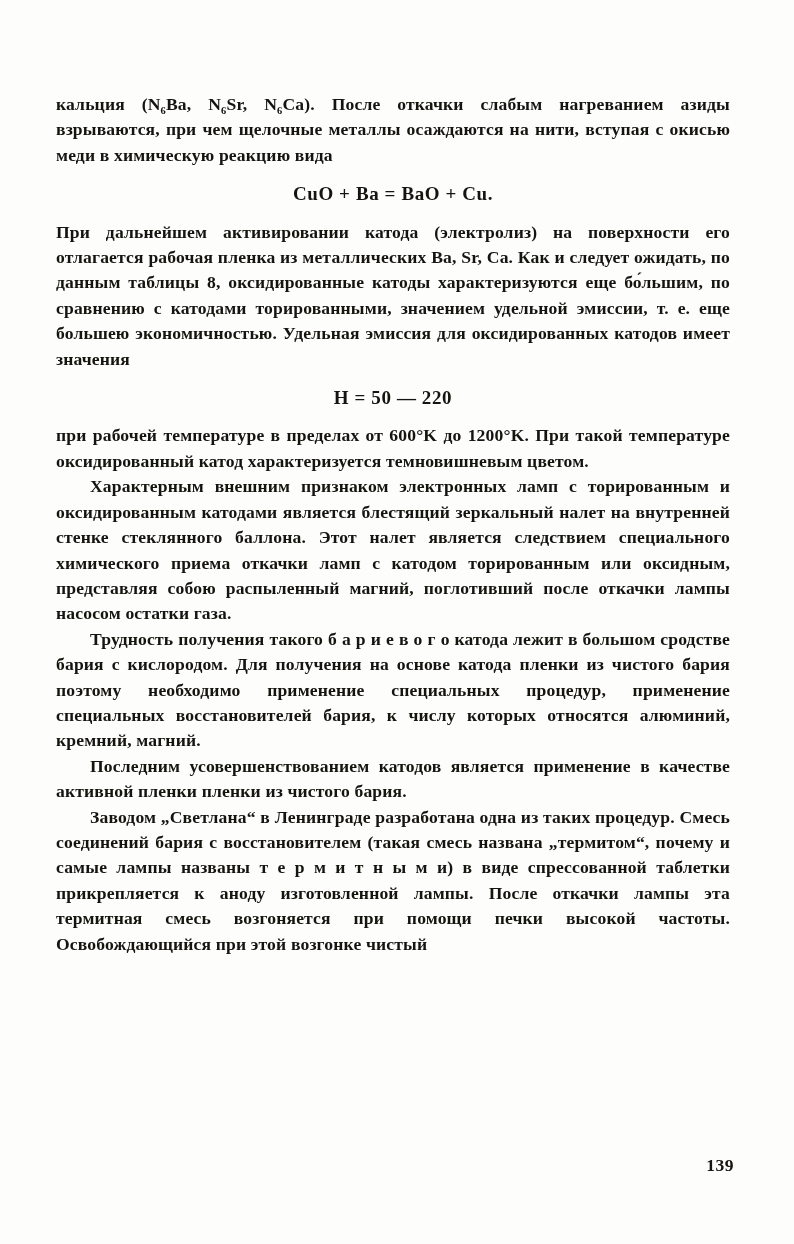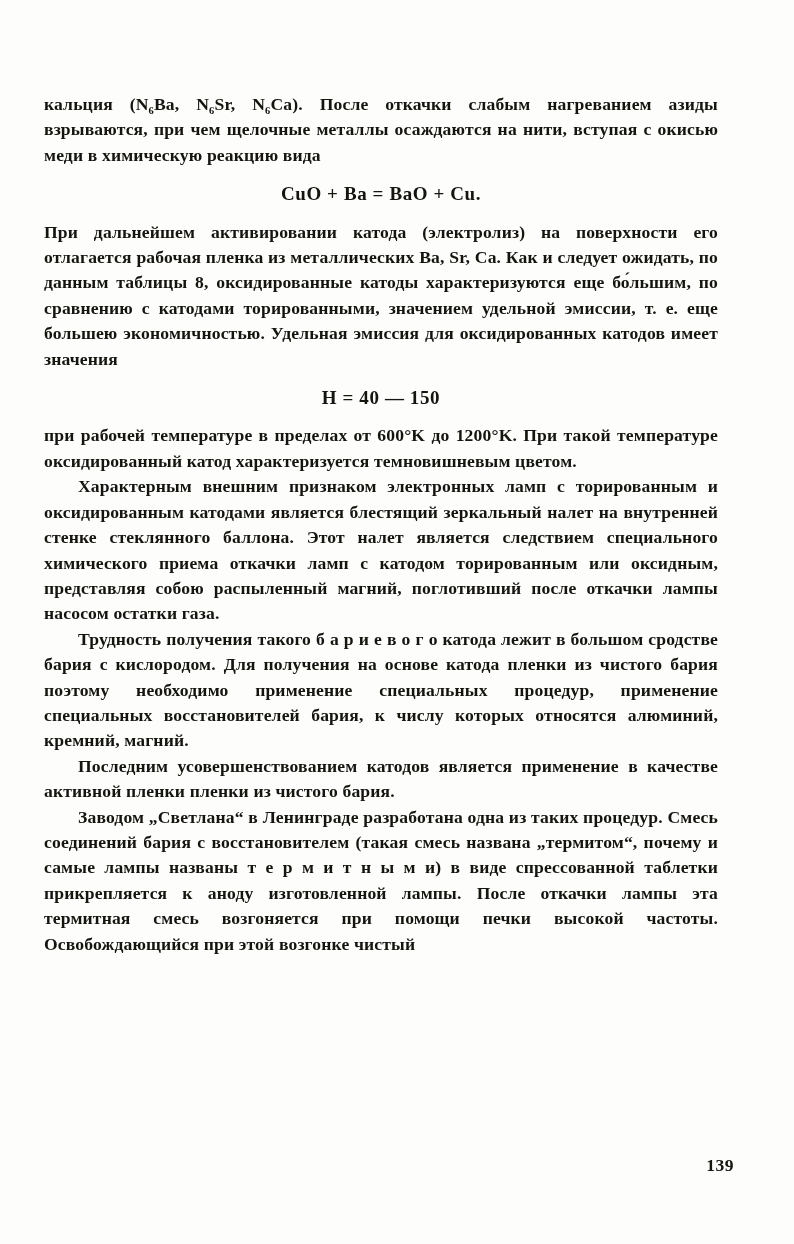--- a/index.html
+++ b/index.html
@@ -17,21 +17,21 @@
   .page {
     position: absolute;
     left: 0; top: 0;
     width: 794px;
     height: 1244px;
     background: #fdfdfb;
     overflow: hidden;
   }
   .content {
     position: absolute;
-    left: 44px;
+    left: 56px;
     top: 92px;
     width: 674px;
     font-family: Liberation Serif, serif;
   }
   p {
     margin: 0;
     font-size: 17.6px;
     line-height: 25.4px;
     text-align: justify;
     text-justify: inter-word;
@@ -73,21 +73,21 @@
 
 <div class="page">
   <div class="content">
 
     <p class="noindent">кальция (N₆Ba, N₆Sr, N₆Ca). После откачки слабым нагреванием азиды взрываются, при чем щелочные металлы осаждаются на нити, вступая с окисью меди в химическую реакцию вида</p>
 
     <p class="formula gap-before gap-after">CuO + Ba = BaO + Cu.</p>
 
     <p class="noindent">При дальнейшем активировании катода (электролиз) на поверхности его отлагается рабочая пленка из металлических Ba, Sr, Ca. Как и следует ожидать, по данным таблицы 8, оксидированные катоды характеризуются еще бо́льшим, по сравнению с катодами торированными, значением удельной эмиссии, т. е. еще большею экономичностью. Удельная эмиссия для оксидированных катодов имеет значения</p>
 
-    <p class="formula gap-before gap-after">H = 40 — 150</p>
+    <p class="formula gap-before gap-after">H = 50 — 220</p>
 
     <p class="noindent">при рабочей температуре в пределах от 600°K до 1200°K. При такой температуре оксидированный катод характеризуется темновишневым цветом.</p>
 
 
     <p class="indent">Характерным внешним признаком электронных ламп с торированным и оксидированным катодами является блестящий зеркальный налет на внутренней стенке стеклянного баллона. Этот налет является следствием специального химического приема откачки ламп с катодом торированным или оксидным, представляя собою распыленный магний, поглотивший после откачки лампы насосом остатки газа.</p>
 
     <p class="indent">Трудность получения такого б а р и е в о г о катода лежит в большом сродстве бария с кислородом. Для получения на основе катода пленки из чистого бария поэтому необходимо применение специальных процедур, применение специальных восстановителей бария, к числу которых относятся алюминий, кремний, магний.</p>
 
     <p class="indent">Последним усовершенствованием катодов является применение в качестве активной пленки пленки из чистого бария.</p>
 

